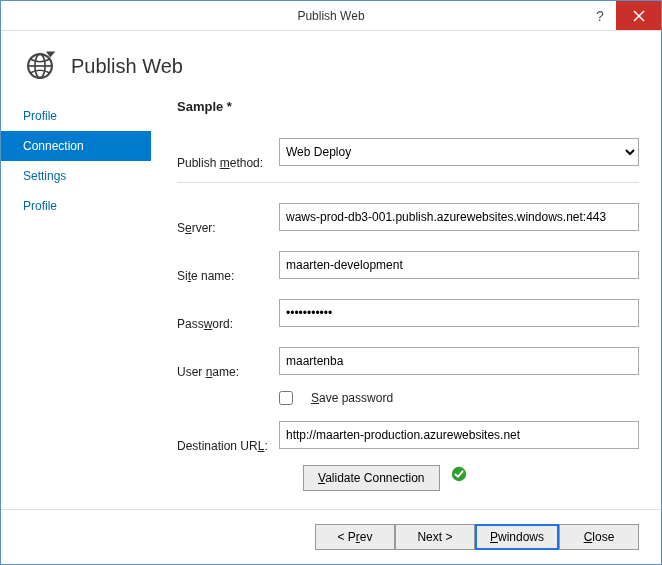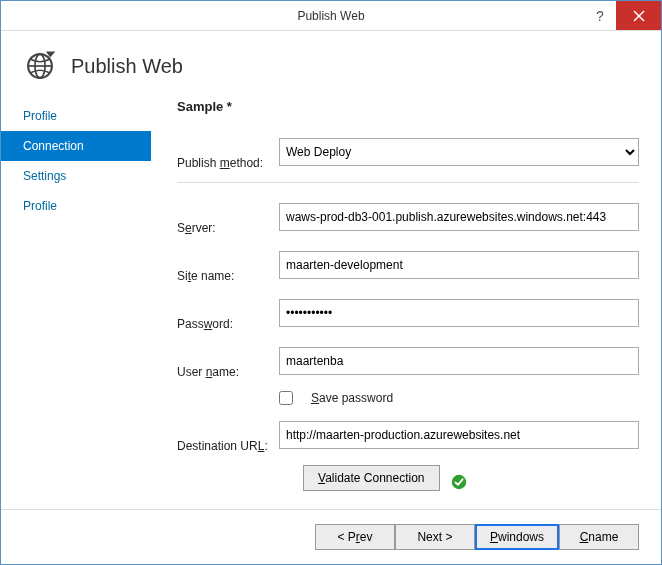--- a/index.html
+++ b/index.html
@@ -144,21 +144,21 @@
     align-items: center;
     margin: 0 0 12px 102px;
     gap: 18px;
   }
   .chk-row input[type=checkbox] {
     width: 14px; height: 14px;
     margin: 0;
   }
   .validate-row {
     display: flex;
-    align-items: flex-end;
+    align-items: flex-start;
     margin-left: 102px;
     gap: 10px;
     margin-top: 6px;
     padding-left: 24px;
   }
   .btn {
     height: 26px;
     padding: 0 14px;
     background: #ececec;
     border: 1px solid #999;
@@ -302,15 +302,15 @@
 
 <div class="footer">
   <button class="btn">
     <span>&lt; P</span><span class="ul">r</span><span>ev</span>
   </button>
   <button class="btn">Next &gt;</button>
   <button class="btn default">
     <span class="ul">P</span><span>windows</span>
   </button>
   <button class="btn">
-    <span class="ul">C</span><span>name</span>
+    <span class="ul">C</span><span>lose</span>
   </button>
 </div>
 
 </body></html>

